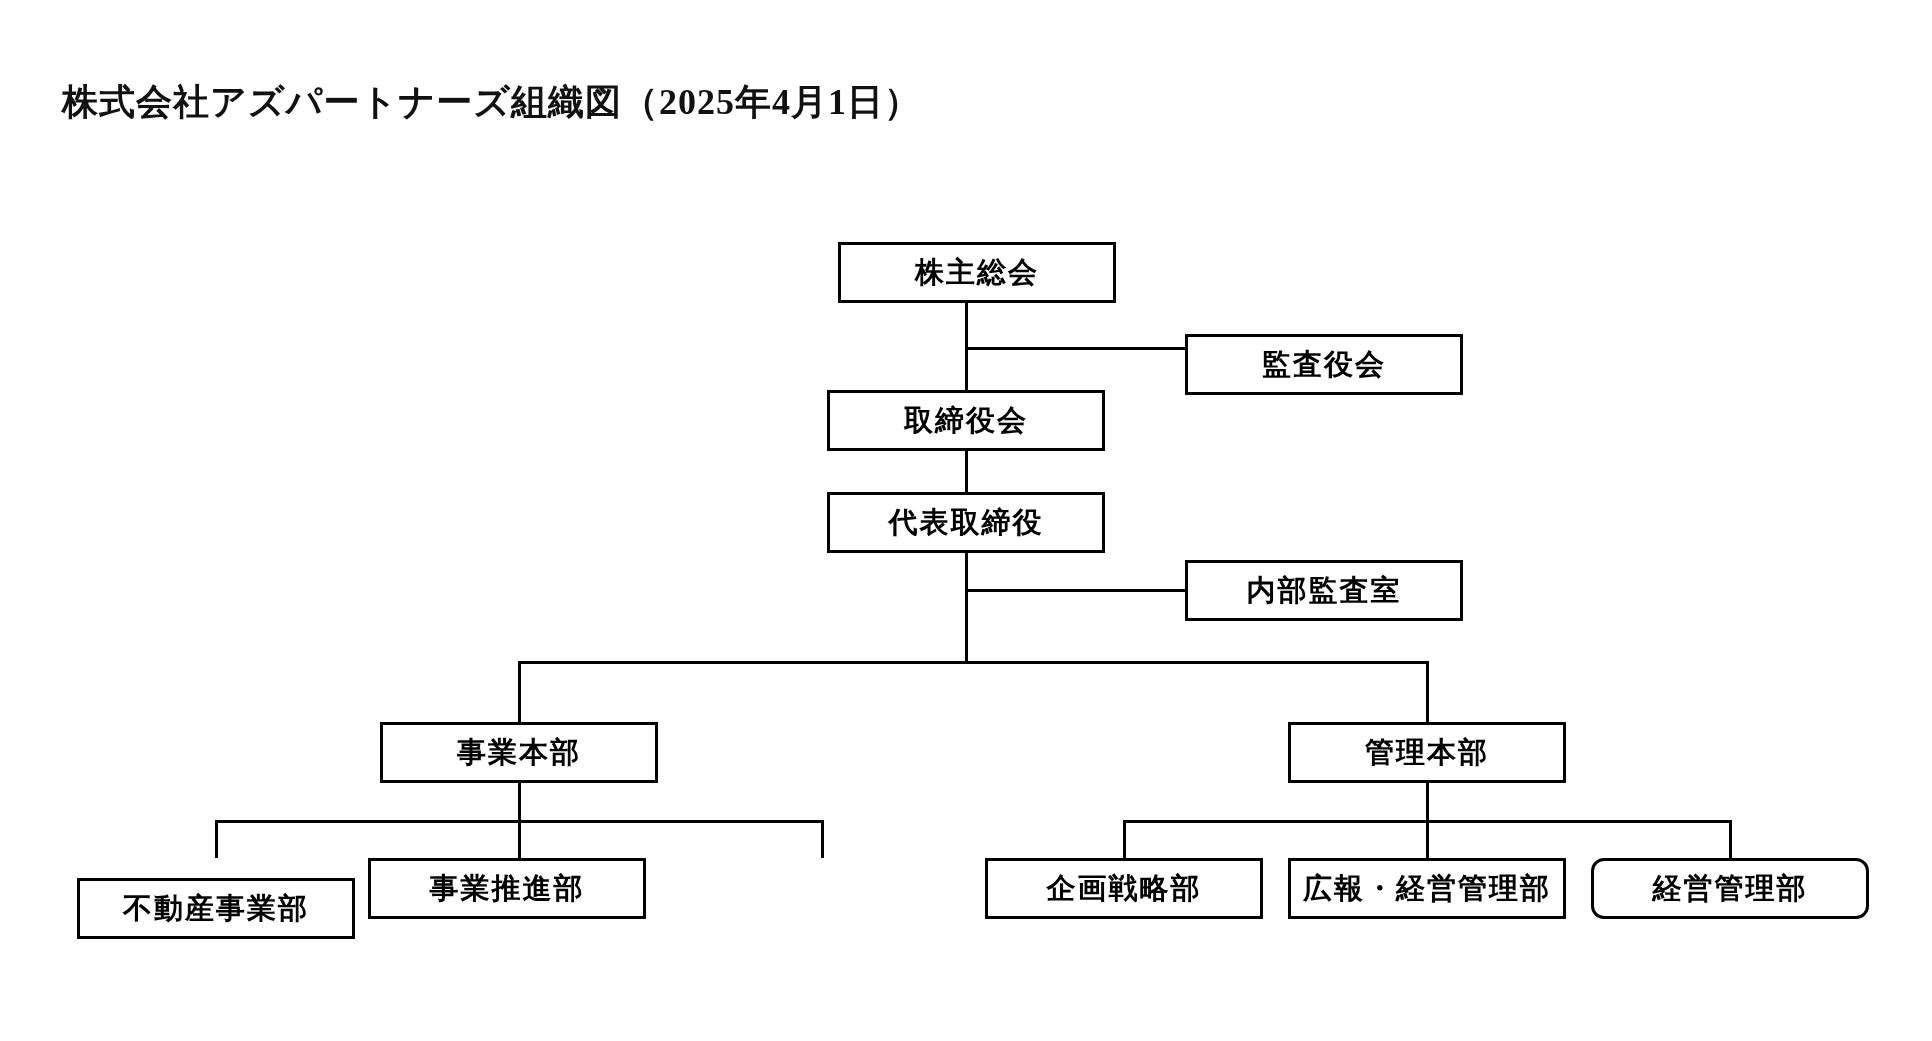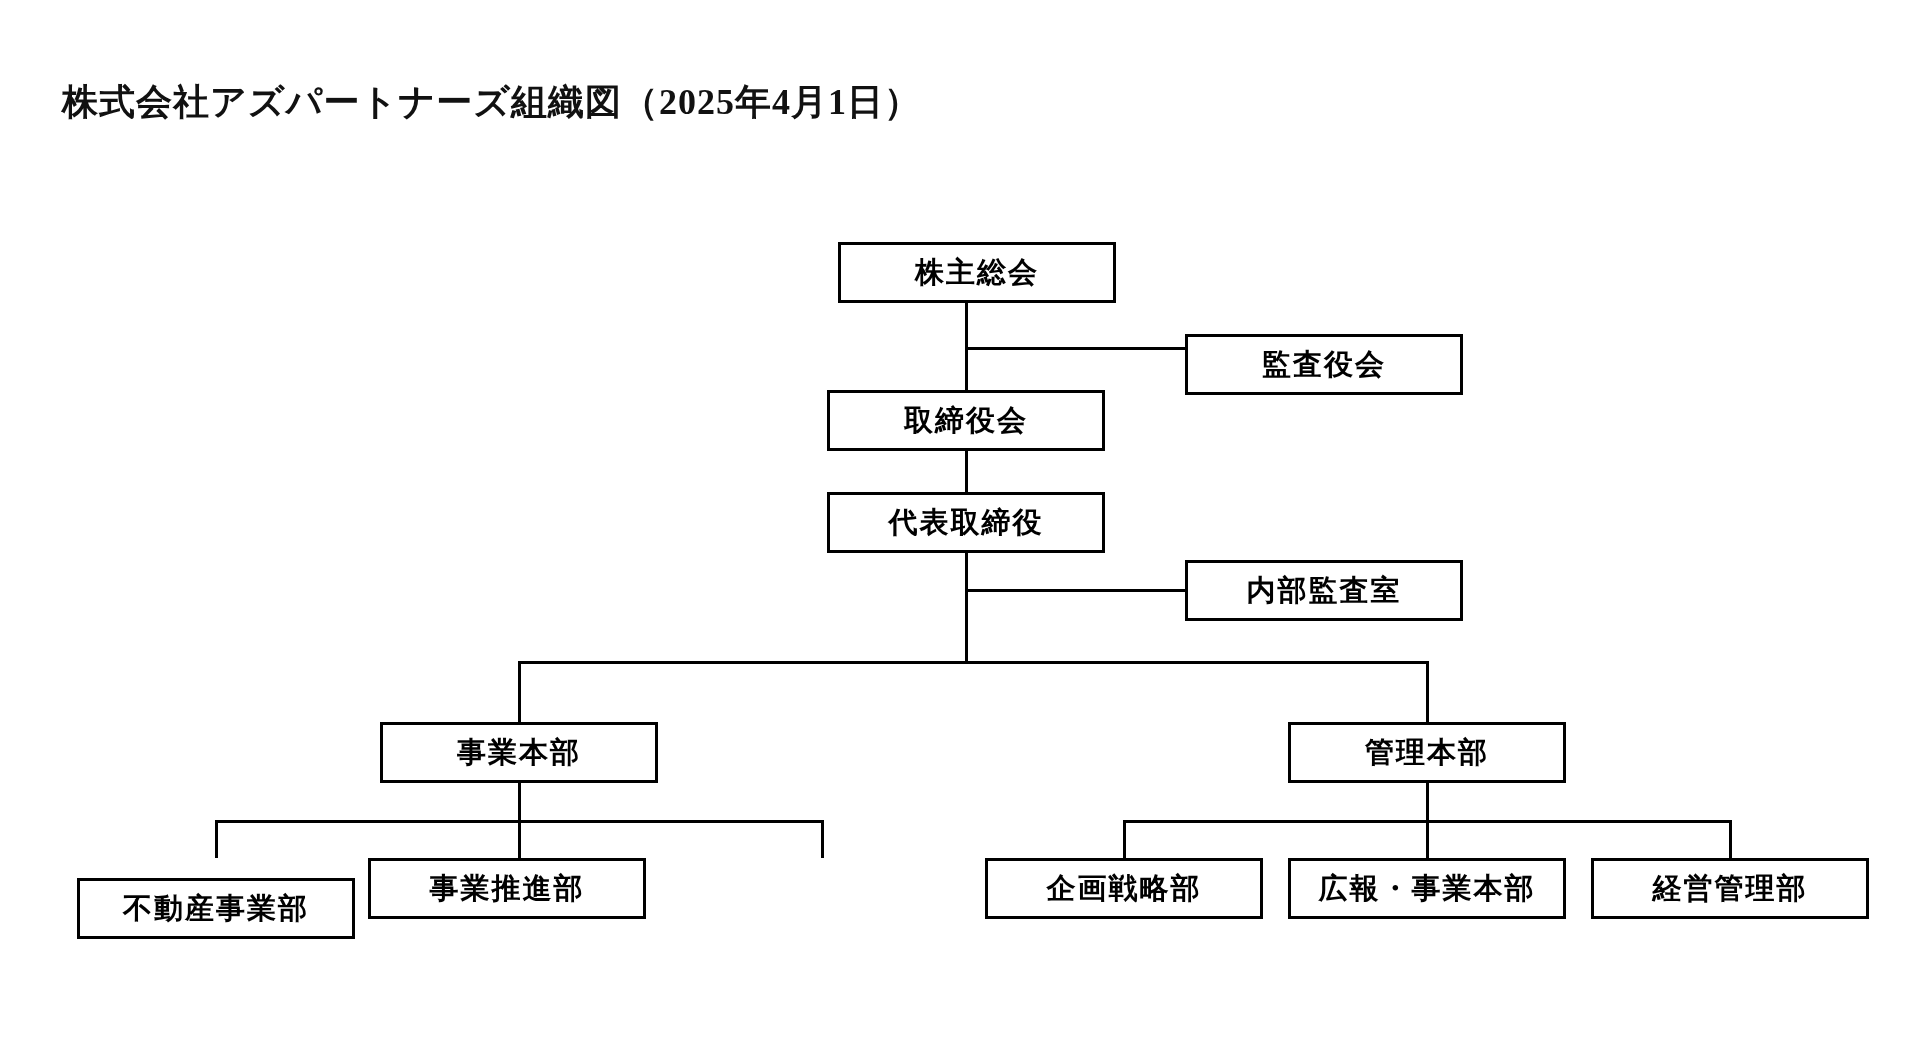--- a/index.html
+++ b/index.html
@@ -59,21 +59,21 @@
   .pos-directors        { left: 827px;  top: 390px; }
   .pos-rep-director     { left: 827px;  top: 492px; }
   .pos-internal-audit   { left: 1185px; top: 560px; }
   .pos-business-hq      { left: 380px;  top: 722px; }
   .pos-admin-hq         { left: 1288px; top: 722px; }
   .pos-real-estate      { left: 77px;   top: 878px; }
   .pos-biz-promo        { left: 368px;  top: 858px; }
   .pos-senior           { left: 683px;  top: 858px; }
   .pos-planning         { left: 985px;  top: 858px; text-align: right; }
   .pos-pr-bizdev        { left: 1288px; top: 858px; }
-  .pos-mgmt-admin       { left: 1591px; top: 858px; }
+  .pos-mgmt-admin       { left: 1591px; top: 858px; border-radius: 13px; }
 </style>
 </head>
 <body>
 
 <div id="canvas">
 
   <div class="chart-title">株式会社アズパートナーズ組織図（2025年4月1日）</div>
 
   <div class="line v" style="left:965px; top:303px;  height:88px;"></div>
   <div class="line h" style="left:965px; top:347px;  width:220px;"></div>
@@ -127,20 +127,20 @@
   <div class="node pos-biz-promo">
     <span class="node-label">事業推進部</span>
   </div>
 
 
   <div class="node pos-planning">
     <span class="node-label">企画戦略部</span>
   </div>
 
   <div class="node pos-pr-bizdev">
-    <span class="node-label">広報・事業本部</span>
+    <span class="node-label">広報・経営管理部</span>
   </div>
 
   <div class="node pos-mgmt-admin">
     <span class="node-label">経営管理部</span>
   </div>
 
 </div>
 
 </body></html>

